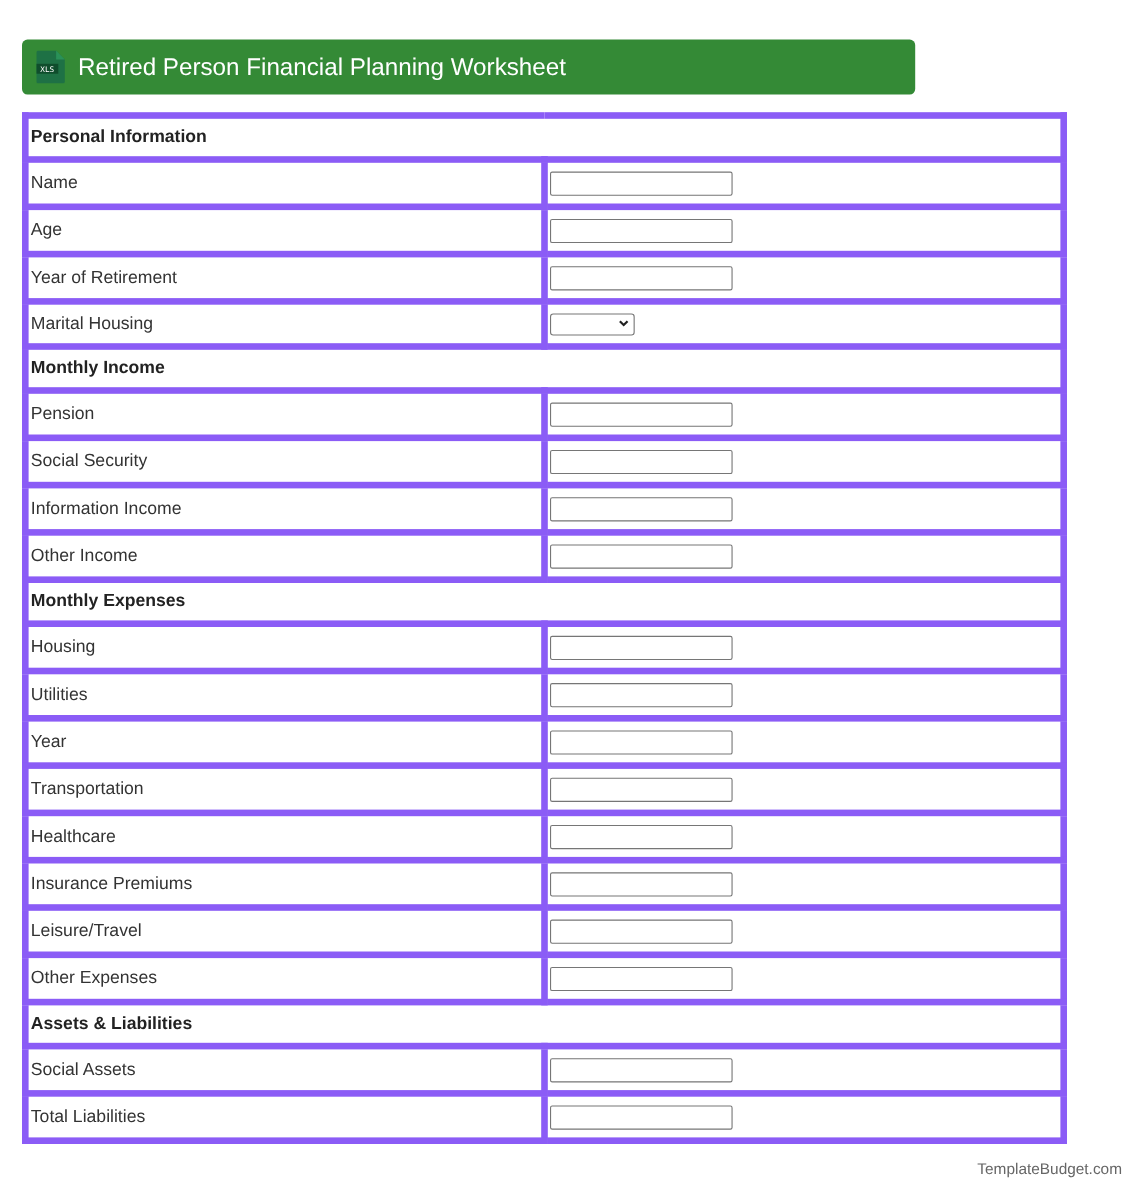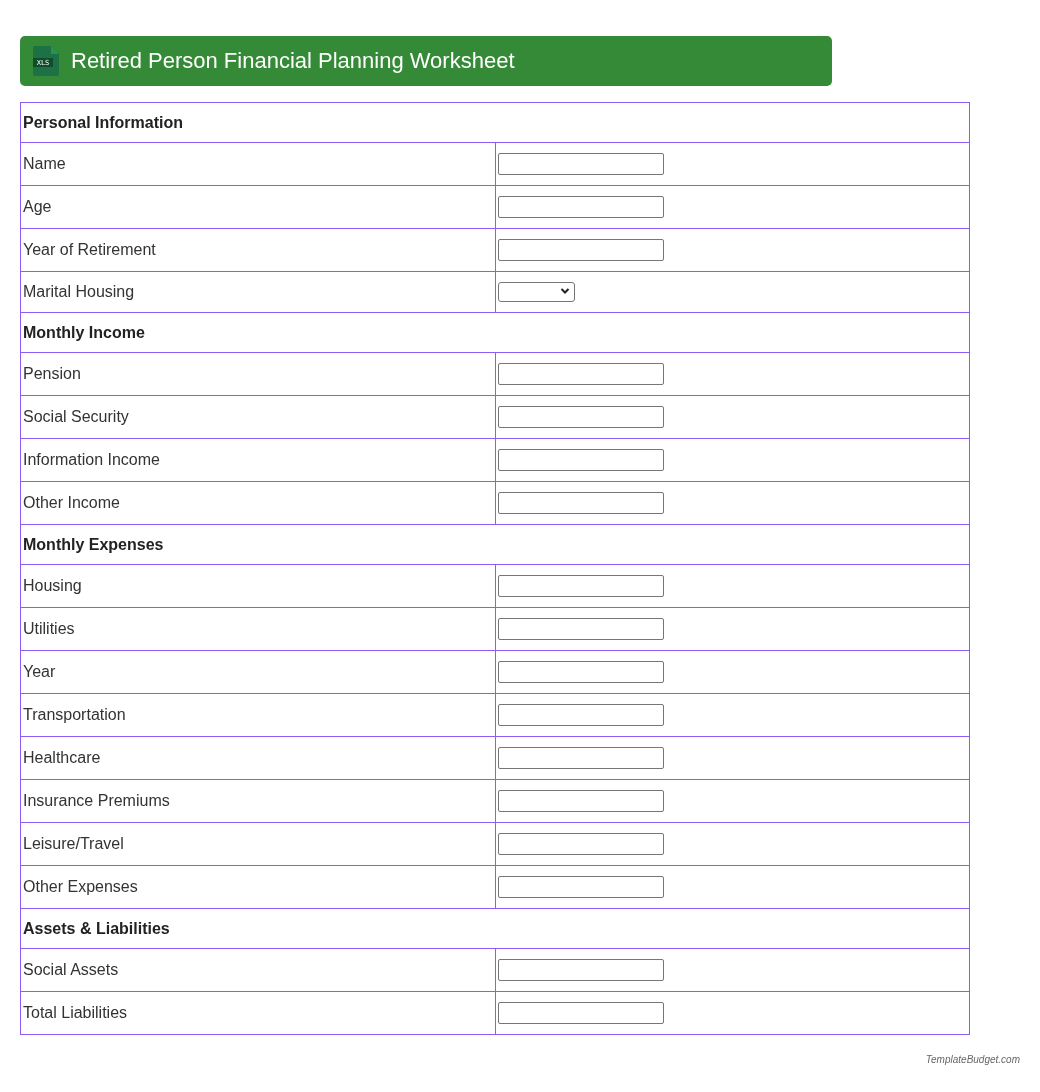--- a/index.html
+++ b/index.html
@@ -17,44 +17,43 @@
     }
     .header-title {
       position: absolute; left: 51px; top: 0; line-height: 50px;
       font-size: 22px; color: #ffffff; white-space: nowrap;
     }
     table.sheet {
       position: absolute; left: 20px; top: 102px; width: 950px;
       border-collapse: collapse; table-layout: fixed;
     }
     table.sheet td {
-      border: 1px solid #8b5cf6; padding: 0 2px; font-size: 16px;
+      border: 6px solid #8b5cf6; padding: 0 2px; font-size: 16px;
       vertical-align: middle; box-sizing: border-box;
     }
     tr.section td { height: 40px; font-weight: bold; color: #222222; }
     tr.field td { height: 43px; }
     tr.field.short td { height: 41px; }
     td.label-cell { width: 447px; }
     td.input-cell { width: 503px; }
     .text-input {
       display: block; width: 166px; height: 22px; box-sizing: border-box;
       border: 1px solid #767676; border-radius: 2px; background: #fff;
       margin: 0; padding: 1px 2px; font-size: 13px;
     }
     .select-input {
       display: block; position: relative; width: 77px; height: 20px; box-sizing: border-box;
       border: 1px solid #767676; border-radius: 3px; background: #fff;
     }
     .select-input .chev {
       position: absolute; right: 4px; top: 3px; width: 10px; height: 10px;
     }
     .footer-link {
-      position: absolute; right: 20px; top: 1054px; font-size: 10px; color: #666666;
+      position: absolute; right: 20px; top: 1054px; font-size: 14px; color: #666666;
       text-decoration: none;
-      font-style: italic;
     }
   </style>
 </head>
 <body>
 
 <div class="header-bar">
   <svg class="file-icon" viewBox="0 0 26 30">
     <path d="M2 0 H18 L26 8 V28 a2 2 0 0 1 -2 2 H2 a2 2 0 0 1 -2 -2 V2 a2 2 0 0 1 2 -2 Z" fill="#1e7145"></path>
     <path d="M18 0 V8 H26 Z" fill="#2a9158"></path>
     <rect x="0" y="12" width="20" height="9" fill="#0f4d2c"></rect>

